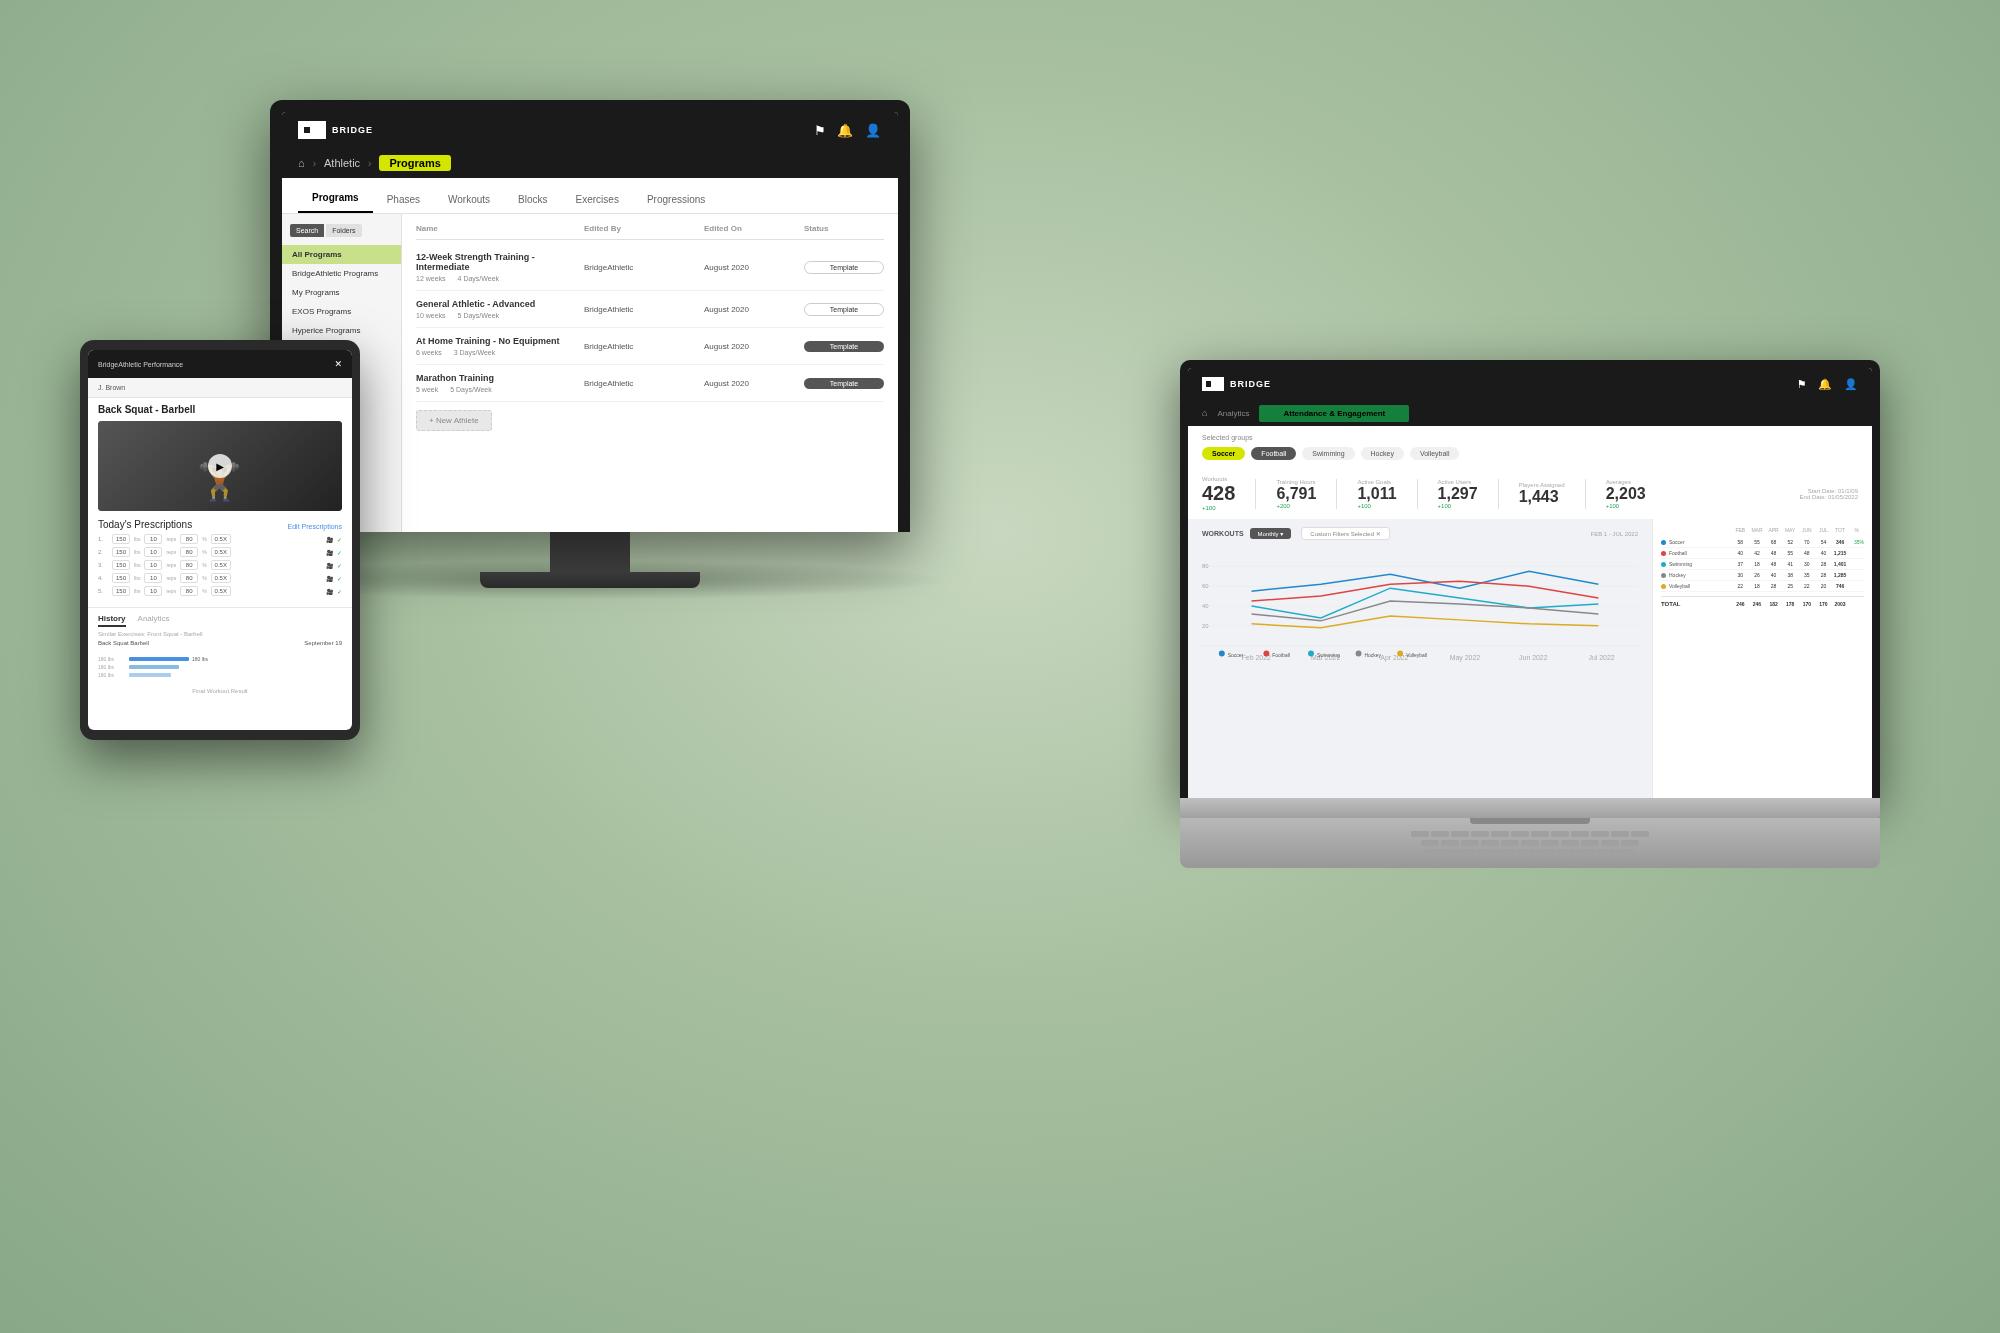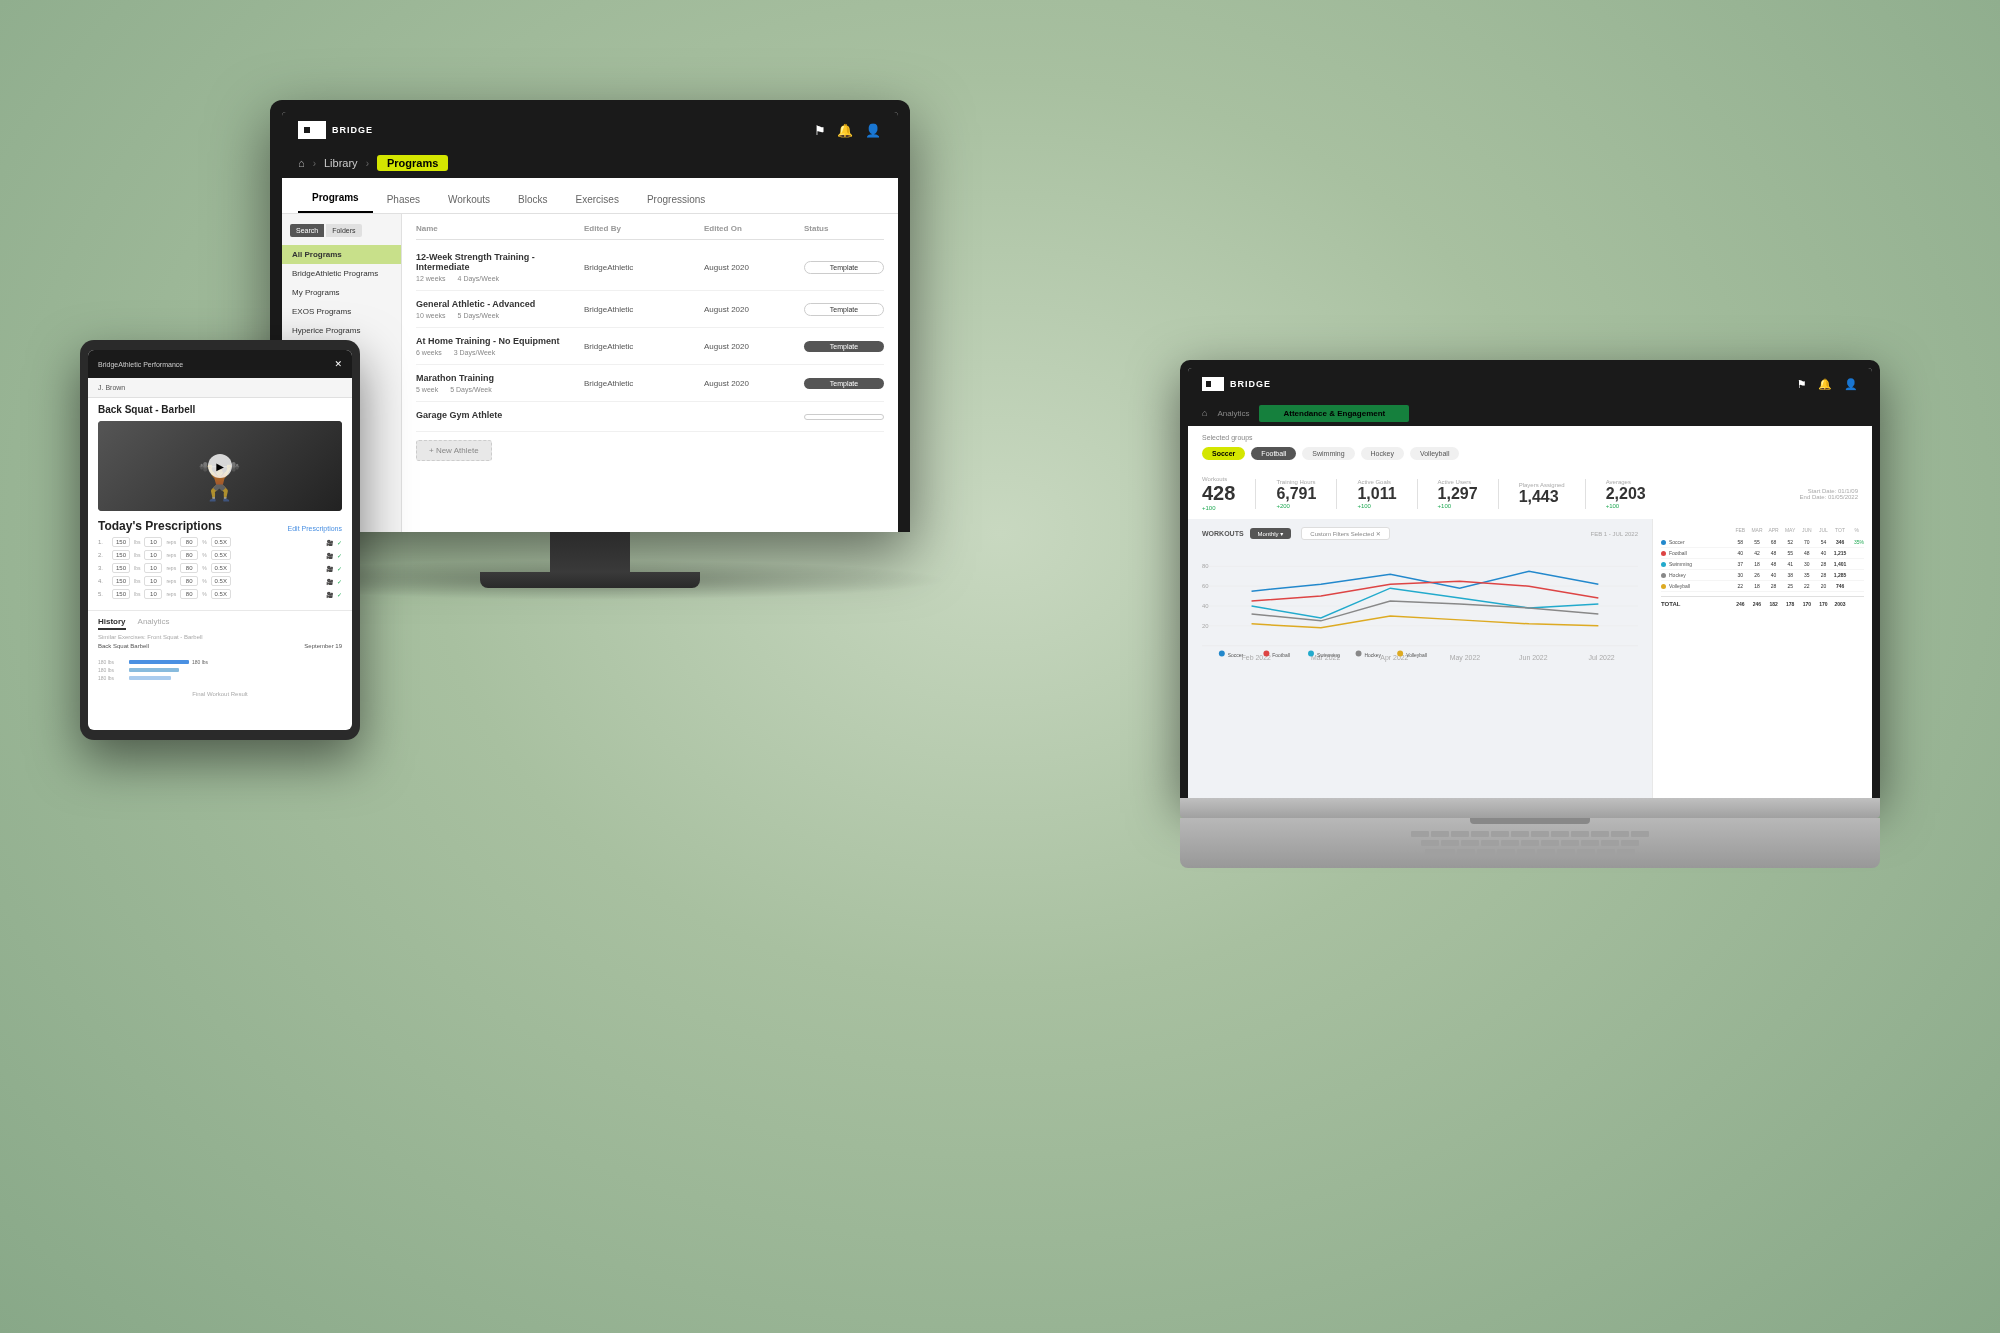--- a/index.html
+++ b/index.html
@@ -374,22 +374,22 @@
       align-items: center;
       justify-content: center;
       font-size: 10px;
     }
 
     .prescription-section {
       padding: 8px 10px 4px;
     }
 
     .prescription-title {
-      font-size: 12px;
-      font-weight: 700;
+      font-size: 10px;
+      font-weight: 400;
       color: #222;
       margin-bottom: 4px;
     }
 
     .edit-link {
       font-size: 7px;
       color: #4a90e2;
       float: right;
     }
 
@@ -841,21 +841,21 @@
           <div class="header-icons">
             <span class="header-icon">⚑</span>
             <span class="header-icon">🔔</span>
             <span class="header-icon">👤</span>
           </div>
         </div>
 
         <div class="nav-bar">
           <span class="nav-home">⌂</span>
           <span class="nav-sep">›</span>
-          <span class="nav-item">Library</span>
+          <span class="nav-item">Athletic</span>
           <span class="nav-sep">›</span>
           <span class="nav-item-active">Programs</span>
         </div>
 
         <div class="tab-bar">
           <span class="tab tab-active">Programs</span>
           <span class="tab">Phases</span>
           <span class="tab">Workouts</span>
           <span class="tab">Blocks</span>
           <span class="tab">Exercises</span>
@@ -934,28 +934,20 @@
                   <span class="program-meta-item">5 week</span>
                   <span class="program-meta-item">5 Days/Week</span>
                 </div>
               </div>
               <span class="col-text">BridgeAthletic</span>
               <span class="col-text">August 2020</span>
               <span class="status-btn" style="background:#555;color:#fff;border:none;">Template</span>
             </div>
 
             
-            <div class="table-row">
-              <div>
-                <div class="program-name">Garage Gym Athlete</div>
-              </div>
-              <span class="col-text"></span>
-              <span class="col-text"></span>
-              <span class="status-btn"></span>
-            </div>
 
             <span class="new-program-btn">+ New Athlete</span>
           </div>
         </div>
       </div>
     </div>
     <div class="monitor-stand">
       <div class="monitor-neck"></div>
       <div class="monitor-base"></div>
     </div>

